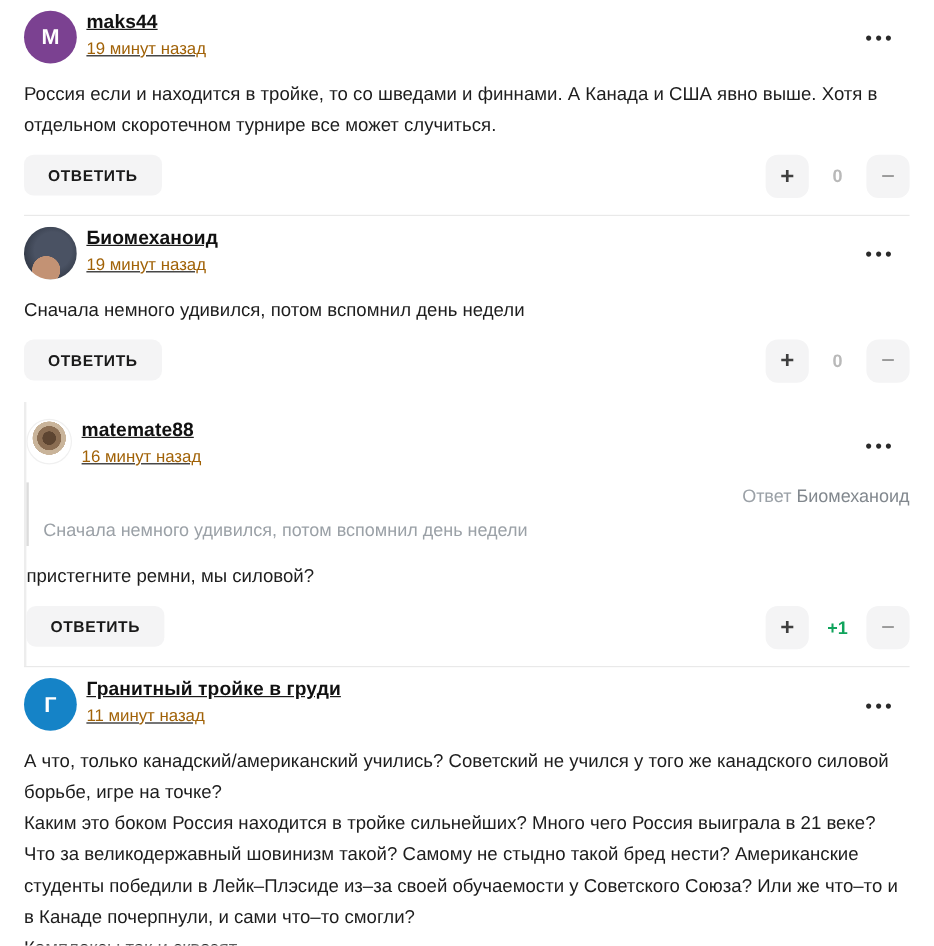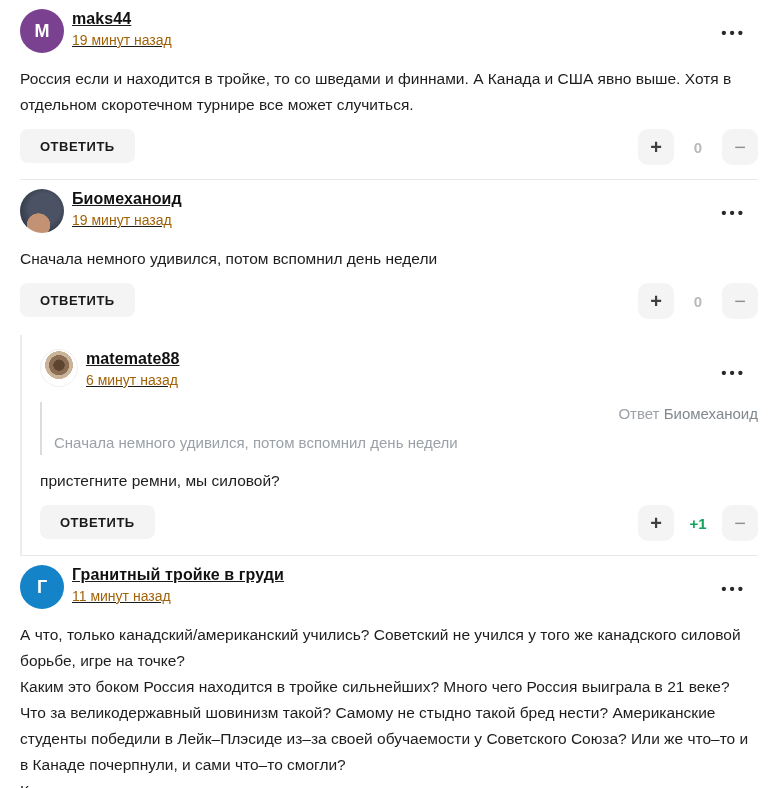--- a/index.html
+++ b/index.html
@@ -69,21 +69,21 @@
   }
   .vote-btn .plus  { font-size: 20px; font-weight: 600; color: #3f3f3f; line-height: 1; }
   .vote-btn .minus { font-size: 20px; font-weight: 500; color: #8f8f8f; line-height: 1; }
   .count {
     min-width: 48px; text-align: center;
     font-size: 15px; font-weight: 700; color: #b9b9b9;
   }
 
   .divider { border: none; height: 1px; background: #e9e9e9; margin: 0; }
 
-  .replies { border-left: 2px solid #ededed; padding-left: 18px; margin-top: 2px; }
+  .replies { border-left: 2px solid #ededed; margin-top: 2px; }
   .reply-comment { padding-top: 14px; }
 
   .quote {
     margin-top: 14px; border-left: 2px solid #dcdcdc; padding: 2px 0 2px 12px;
     font-size: 15px; line-height: 20px; color: #9ba1a7; cursor: pointer;
   }
   .quote-head { margin-bottom: 9px; text-align: right; }
   .quote-author { color: #82888e; font-weight: 500; }
 </style>
 </head>
@@ -147,21 +147,21 @@
         </button>
       </div>
     </div>
 
     <div class="replies">
       <article class="reply-comment">
         <header class="c-head">
           <div class="avatar avatar--sm avatar--tiger"></div>
           <div class="head-text">
             <div class="author">matemate88</div>
-            <div class="time">6 минут назад</div>
+            <div class="time">16 минут назад</div>
           </div>
           <button class="menu-btn">
             <span class="dots">•••</span>
           </button>
         </header>
 
         <div class="quote">
           <div class="quote-head">
             <span>Ответ</span>
             <span class="quote-author">Биомеханоид</span>

